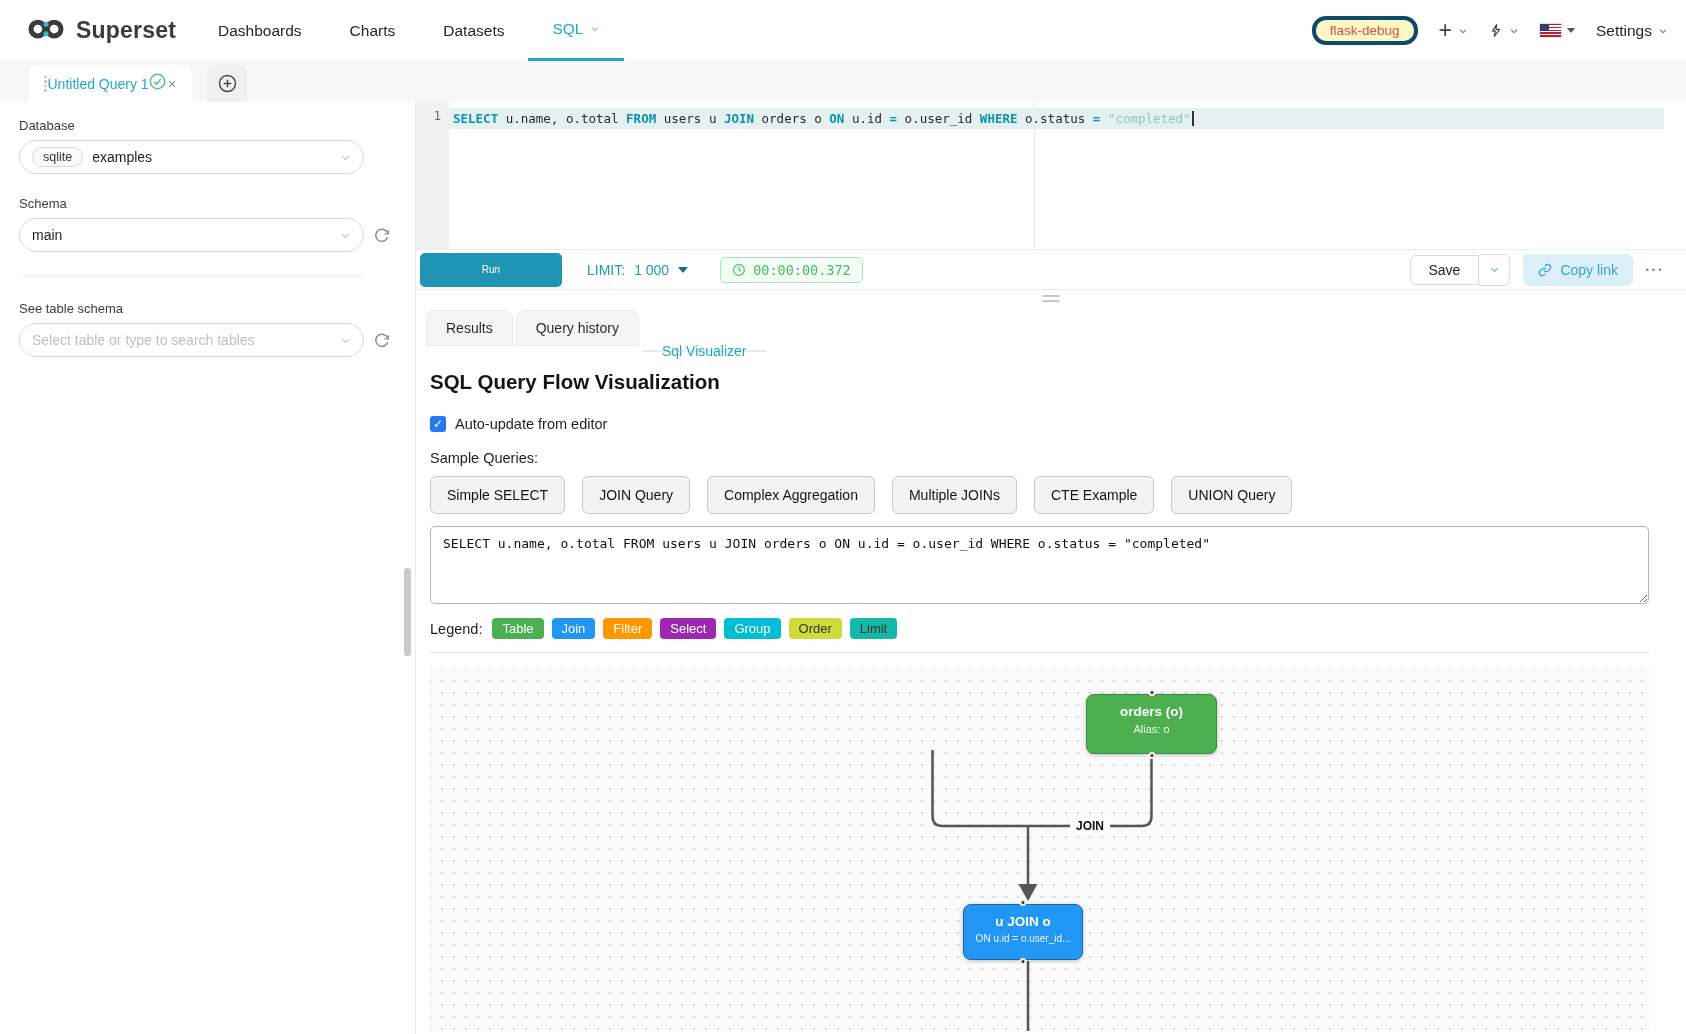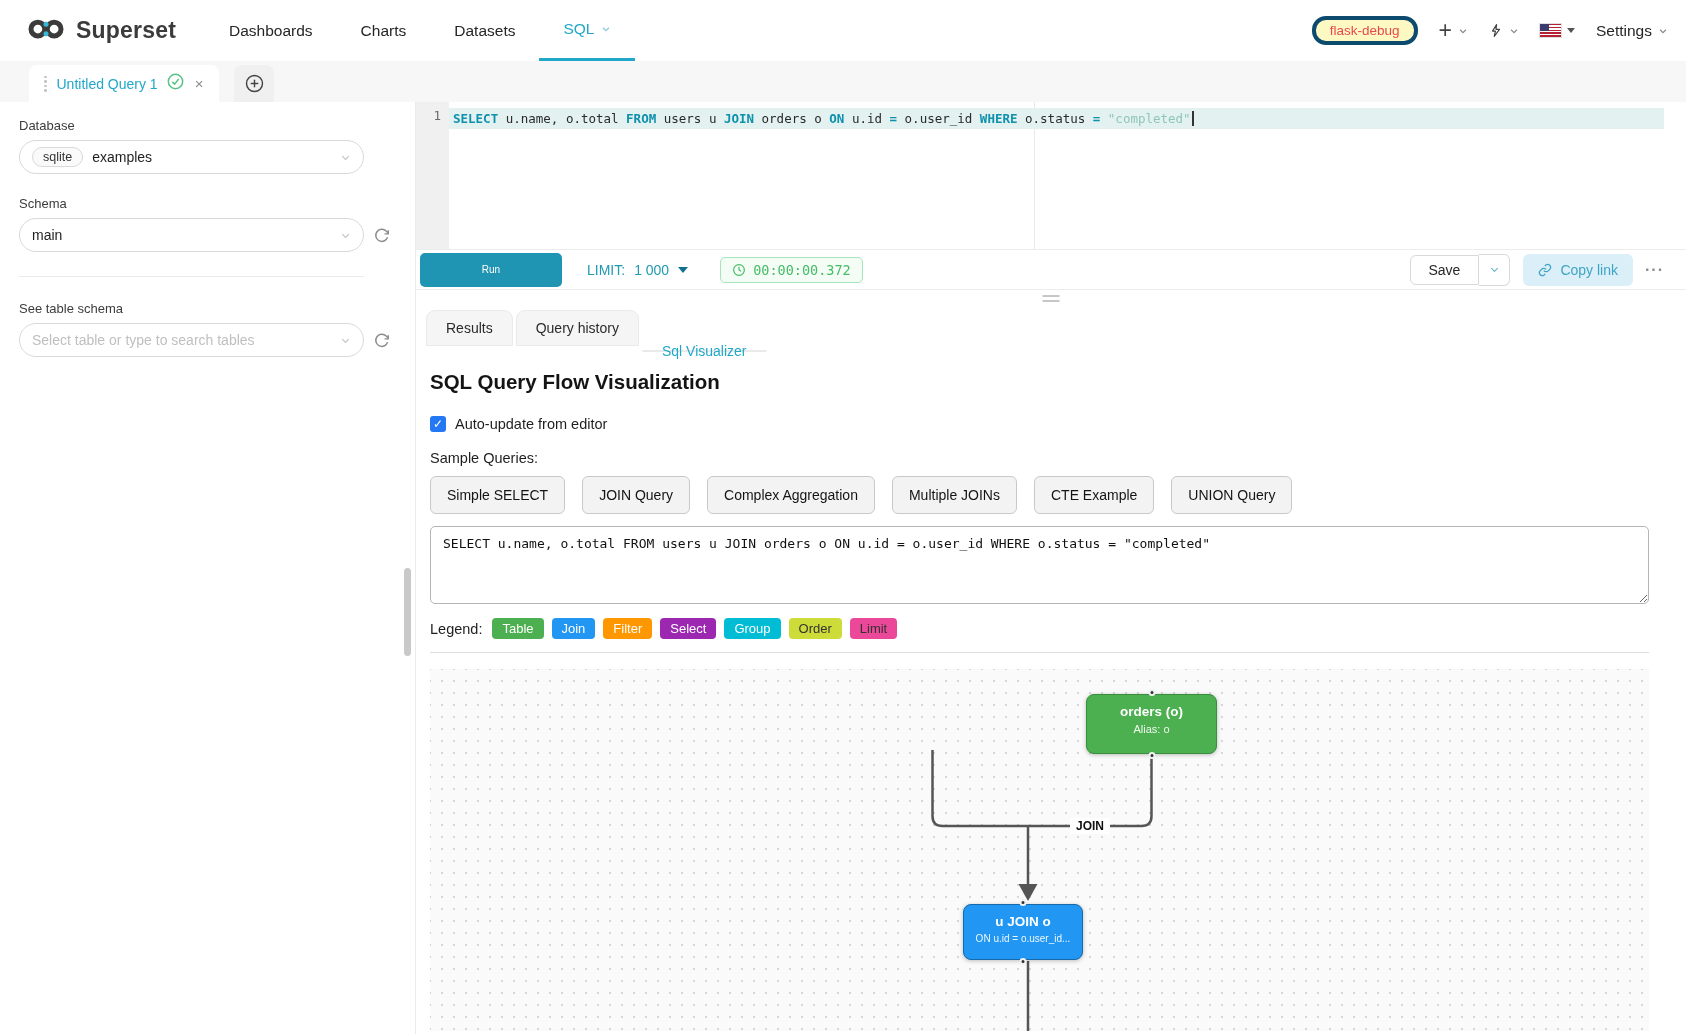--- a/index.html
+++ b/index.html
@@ -1,39 +1,39 @@
 <!DOCTYPE html>
 <html><head>
 <meta charset="utf-8">
 <style>
   * { box-sizing: border-box; margin: 0; padding: 0; }
   html,body { width:1686px; height:1034px; overflow:hidden; background:#fff;
     font-family:"Liberation Sans", sans-serif; position:relative; }
 
   
-  .nav { height:61px; display:flex; align-items:stretch; padding:0 18px 0 26px; background:#fff;gap:11px; }
+  .nav { height:61px; display:flex; align-items:stretch; padding:0 18px 0 26px; background:#fff; }
   .brand { display:flex; align-items:center; gap:10px; cursor:pointer; }
   .brand-text { font-size:23px; font-weight:bold; color:#3b3b3b; letter-spacing:.2px; }
   .menu { display:flex; margin-left:18px; }
   .menu-item { display:flex; align-items:center; gap:7px; padding:0 24px; font-size:15.5px; color:#262626; cursor:pointer; }
   .menu-item.active { color:#20a7c9; border-bottom:3px solid #20a7c9; }
   .nav-right { margin-left:auto; display:flex; align-items:center; gap:21px; }
   .env-badge { border:4px solid #0c4a6e; background:#fef9c3; color:#e5484d; font-size:13.5px;
     padding:3px 14px; border-radius:14px; }
   .icon-dd { display:flex; align-items:center; gap:6px; color:#3a3a3a; cursor:pointer; }
   .plus-glyph { font-size:23px; font-weight:400; color:#434343; line-height:1; }
   .settings-label { font-size:15.5px; color:#262626; }
   .flag { width:21px; height:13px; position:relative; outline:1px solid #e0e0e0;
     background:repeating-linear-gradient(180deg,#b22234 0 1.4px,#fff 1.4px 2.8px); }
   .flag::after { content:""; position:absolute; left:0; top:0; width:9px; height:7px; background:#3c3b6e; }
   .caret-down { width:0; height:0; border-left:4px solid transparent; border-right:4px solid transparent; border-top:5px solid #555; }
 
   
   .tabstrip { height:41px; background:#f7f7f7; display:flex; align-items:flex-end; padding-left:29px; }
-  .qtab { height:37px; background:#fff; border-radius:8px 8px 0 0; display:flex; align-items:center; gap:9px; padding:0 14px; cursor:pointer; }
+  .qtab { height:37px; background:#fff; border-radius:8px 8px 0 0; display:flex; align-items:center; padding:0 14px; cursor:pointer; }
   .drag-dots { display:flex; flex-direction:column; gap:2px; padding:0 1px; cursor:grab; }
   .drag-dots i { width:2.5px; height:2.5px; border-radius:50%; background:#c4c4c4; }
   .qtab-title { color:#20a7c9; font-size:14px; }
   .tab-close { color:#8c8c8c; font-size:15px; padding:0 2px; cursor:pointer; }
   .newtab { height:37px; width:40px; background:#f0f0f0; border-radius:8px 8px 0 0; margin-left:15px;
     display:flex; align-items:center; justify-content:center; cursor:pointer; }
 
   
   .main { display:flex; height:932px; }
   .sidebar { width:415px; padding:16px 20px 0 19px; }
@@ -360,21 +360,21 @@
       <textarea class="query-ta" spellcheck="false" style="">SELECT u.name, o.total FROM users u JOIN orders o ON u.id = o.user_id WHERE o.status = "completed"</textarea>
 
       <div class="legend-row">
         <span class="legend-label">Legend:</span>
         <span class="badge" style="background: rgb(76, 175, 80); color: rgb(255, 255, 255);">Table</span>
         <span class="badge" style="background: rgb(33, 150, 243); color: rgb(255, 255, 255);">Join</span>
         <span class="badge" style="background: rgb(255, 152, 0); color: rgb(255, 255, 255);">Filter</span>
         <span class="badge" style="background: rgb(156, 39, 176); color: rgb(255, 255, 255);">Select</span>
         <span class="badge" style="background: rgb(0, 188, 212); color: rgb(255, 255, 255);">Group</span>
         <span class="badge" style="background: rgb(205, 220, 57); color: rgb(51, 51, 51);">Order</span>
-        <span class="badge" style="background: #ec4899; color: rgb(51, 51, 51);">Limit</span>
+        <span class="badge" style="background: #14b8a6; color: rgb(51, 51, 51);">Limit</span>
       </div>
 
       <hr class="hdivider">
 
       <div class="flow">
         <svg class="edge-svg" width="1219" height="362">
           <path class="edge" d="M502.5 81 L502.5 147 Q502.5 157 512.5 157 L598 157" stroke="#555555"></path>
           <path class="edge" d="M721.5 81 L721.5 147 Q721.5 157 711.5 157 L598 157" stroke="#555555"></path>
           <path class="edge" d="M598 157 L598 217" stroke="#555555"></path>
           <polygon points="588.5,215 607.5,215 598,232" fill="#555555"></polygon>

